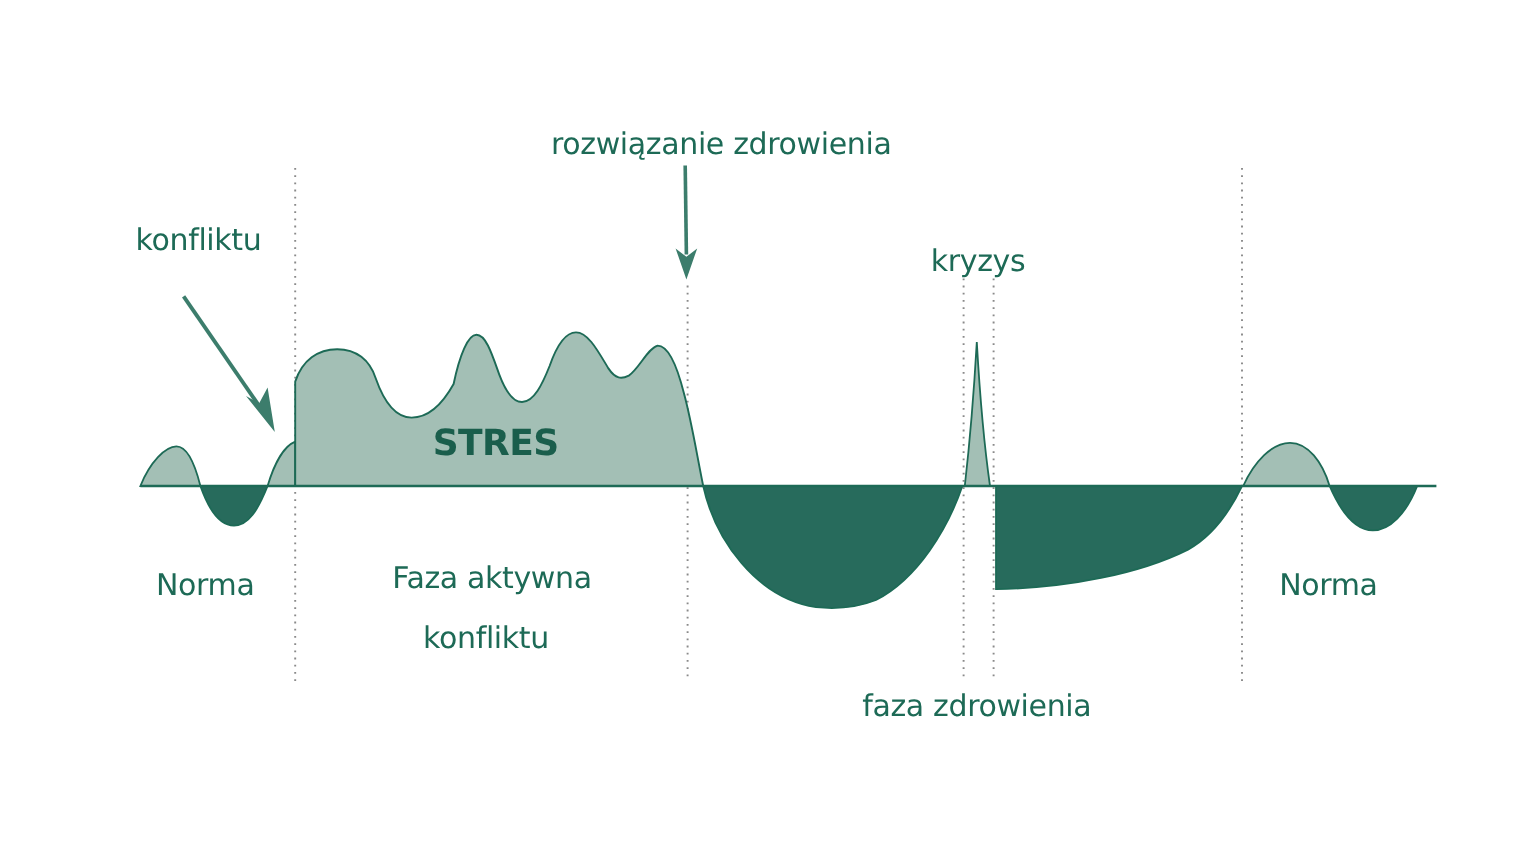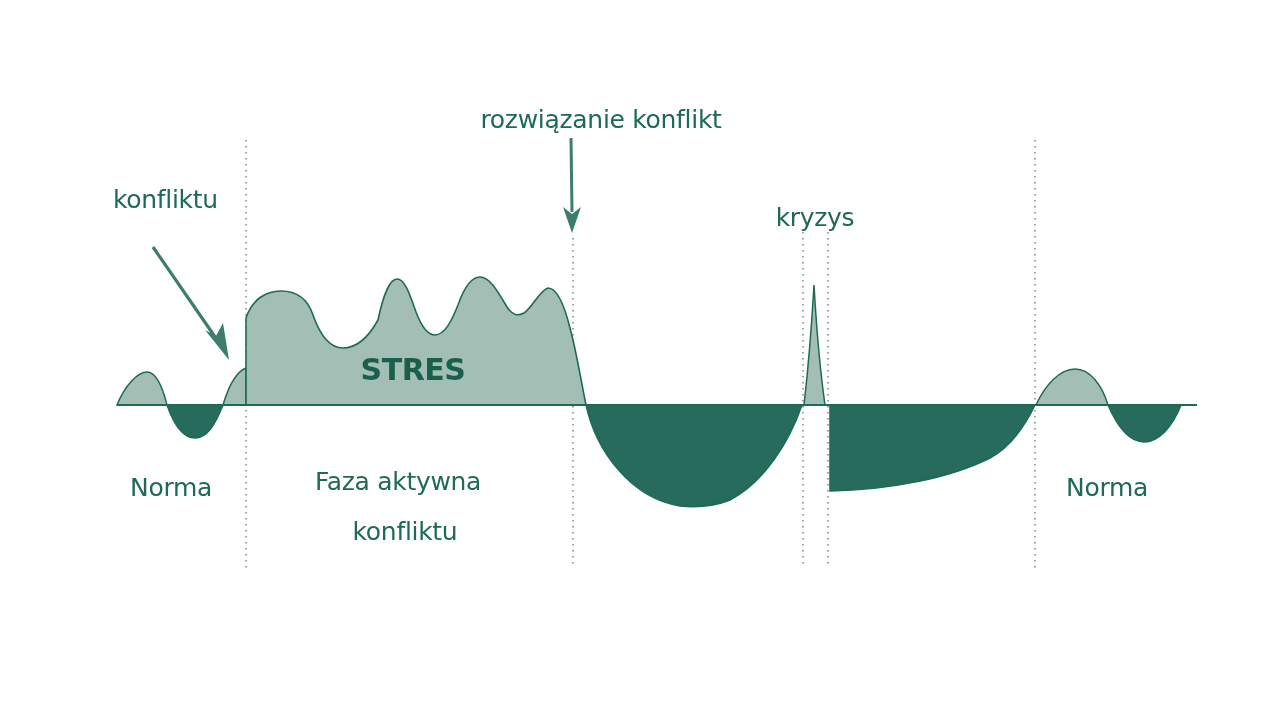--- a/index.html
+++ b/index.html
@@ -90,24 +90,25 @@
     </g>
 
     <g>
       <line x1="571" y1="138" x2="572" y2="212" stroke="#3c7d6c" stroke-width="3"></line>
       <path d="M572,233 L563,207 L572,214 L581,207 Z" fill="#3c7d6c"></path>
     </g>
   </svg>
 
   
   <div class="lbl" style="left:113px; top:184px;">konfliktu</div>
-  <div class="lbl center" style="left:601px; top:104px;">rozwiązanie konflikt</div>
+  <div class="lbl center" style="left:601px; top:104px;">rozwiązanie zdrowienia</div>
   <div class="lbl center" style="left:815px; top:162px;margin-top:40px;">kryzys</div>
 
   
   <div class="stres" style="left:413px; top:352px;">STRES</div>
 
   
   <div class="lbl center" style="left:171px; top:472px;">Norma</div>
-  <div class="lbl center" style="left:398px; top:466px;">Faza aktywna</div>
+  <div class="lbl center" style="left:410px; top:466px;">Faza aktywna</div>
   <div class="lbl center" style="left:405px; top:506px;margin-top:10px;">konfliktu</div>
+  <div class="lbl center" style="left:814px; top:573px;">faza zdrowienia</div>
   <div class="lbl center" style="left:1107px; top:472px;">Norma</div>
 </div>
 
 </body></html>

